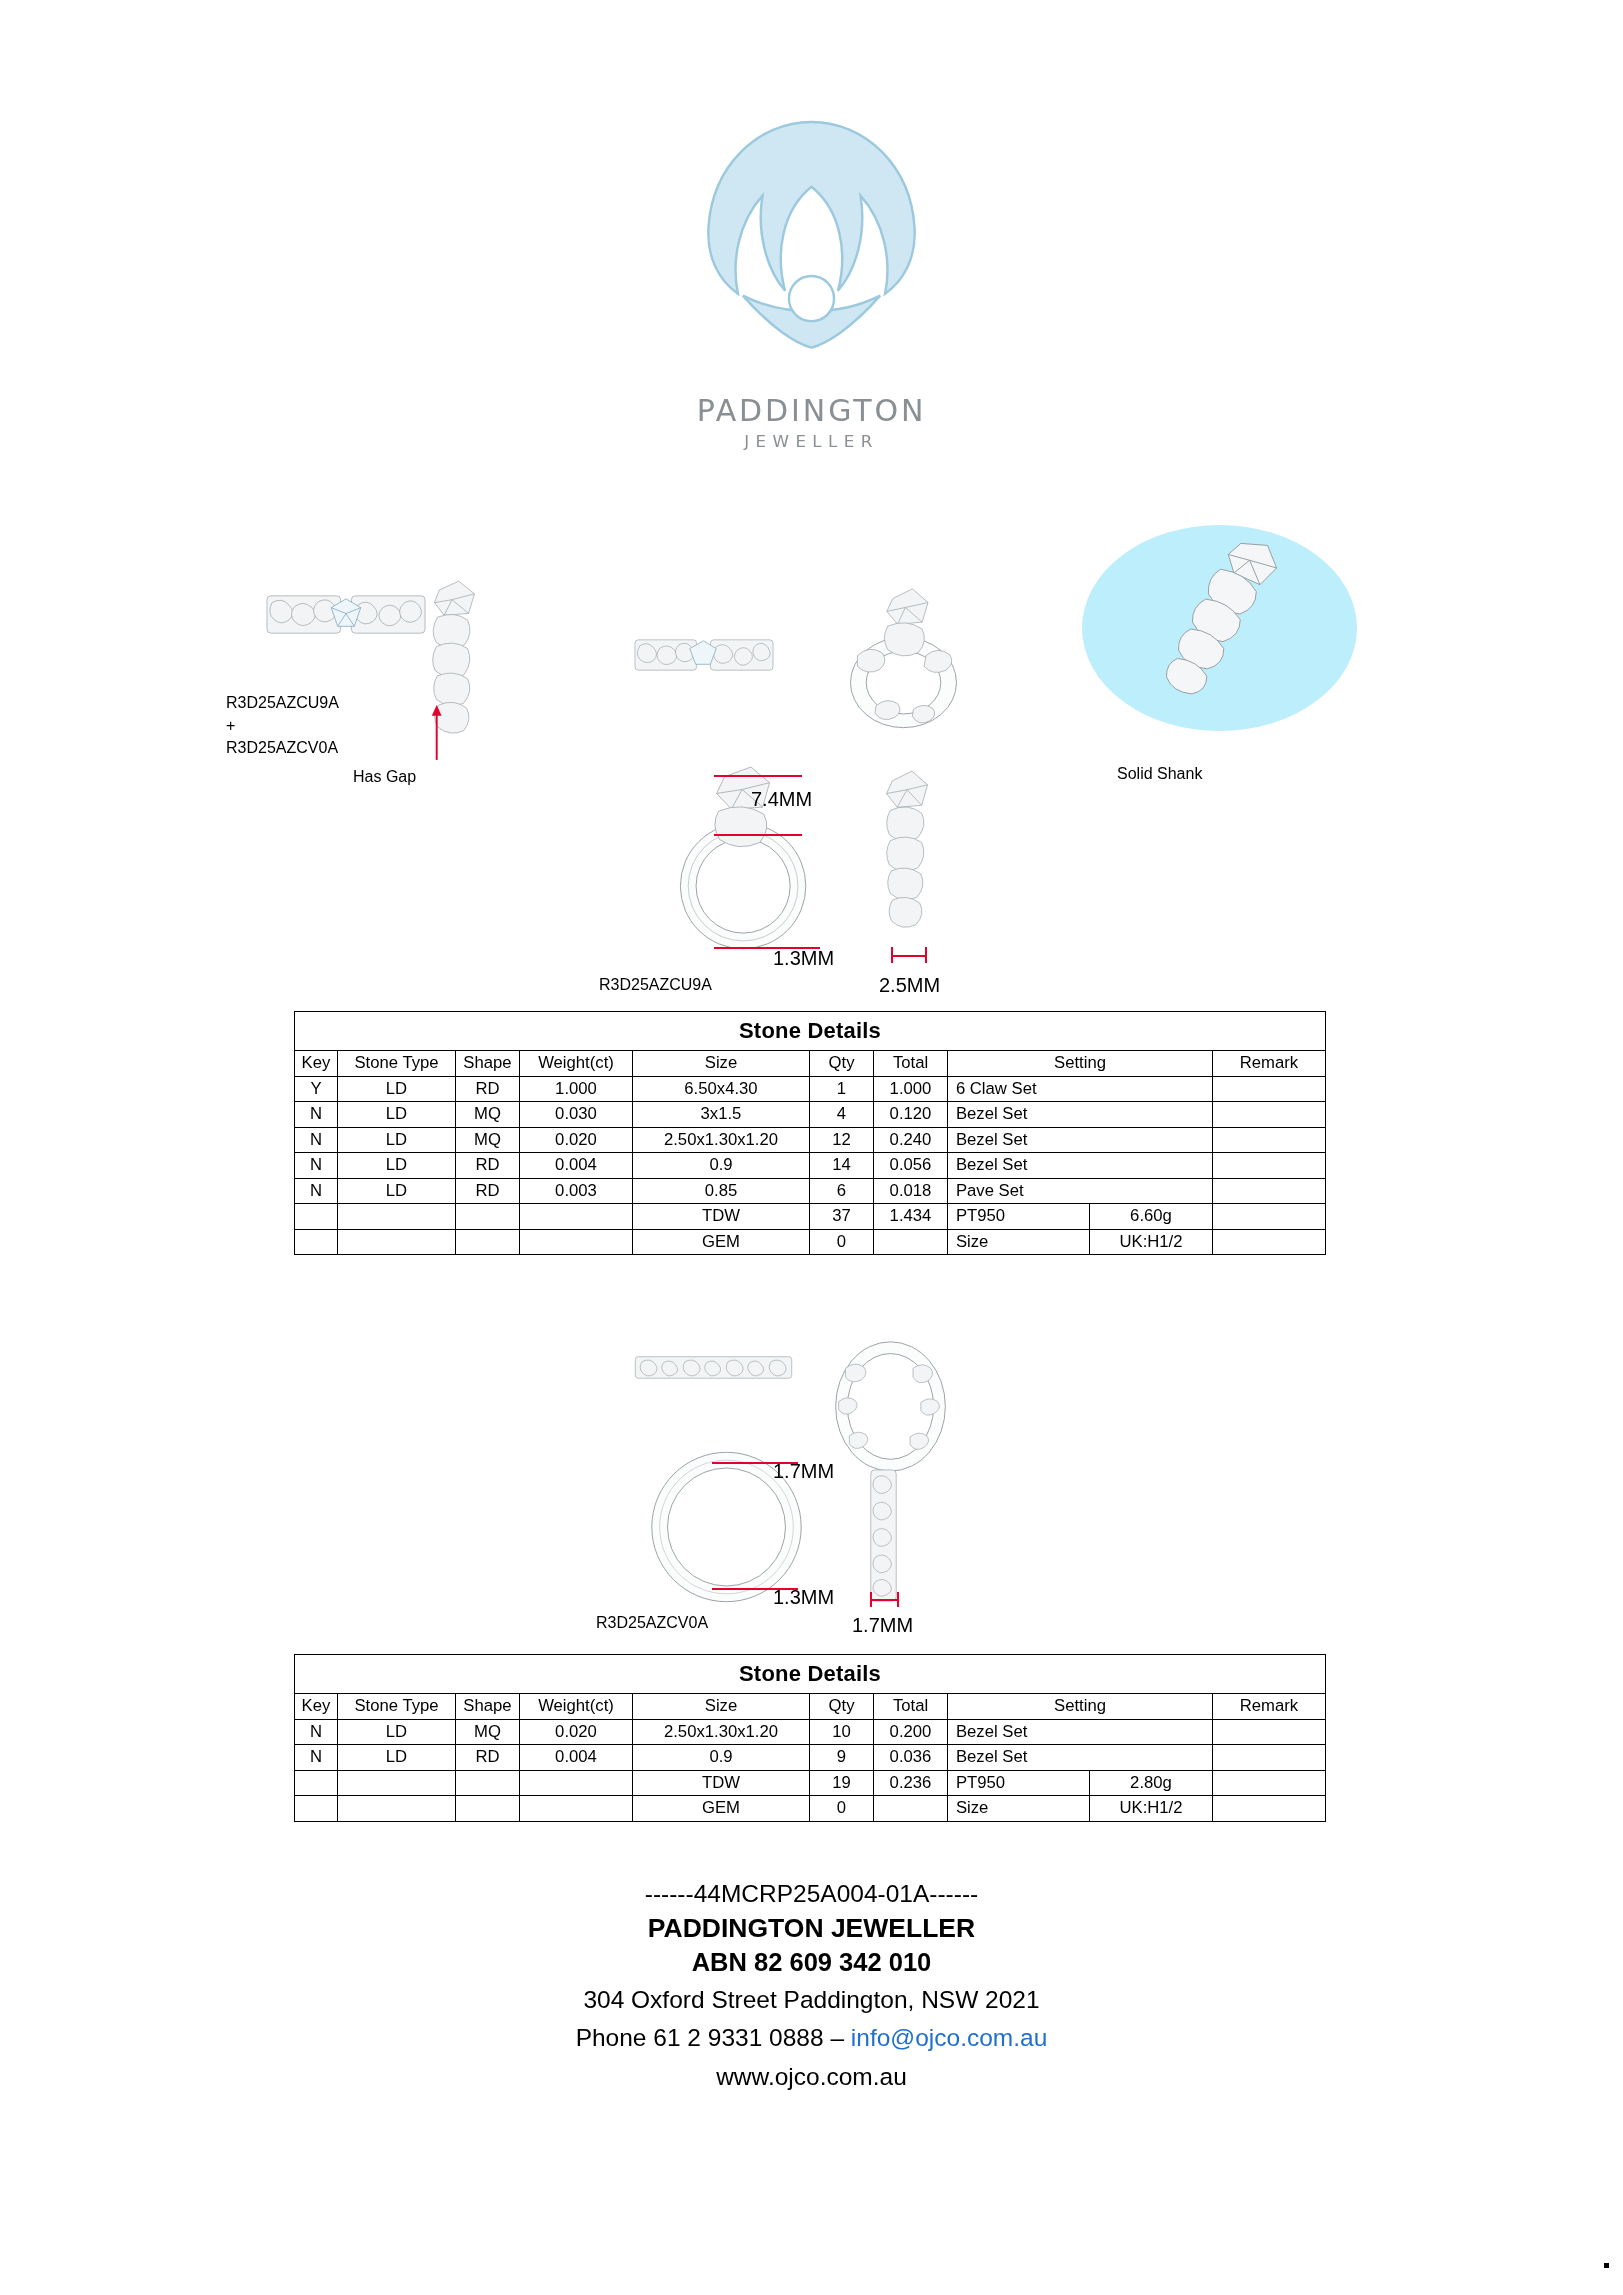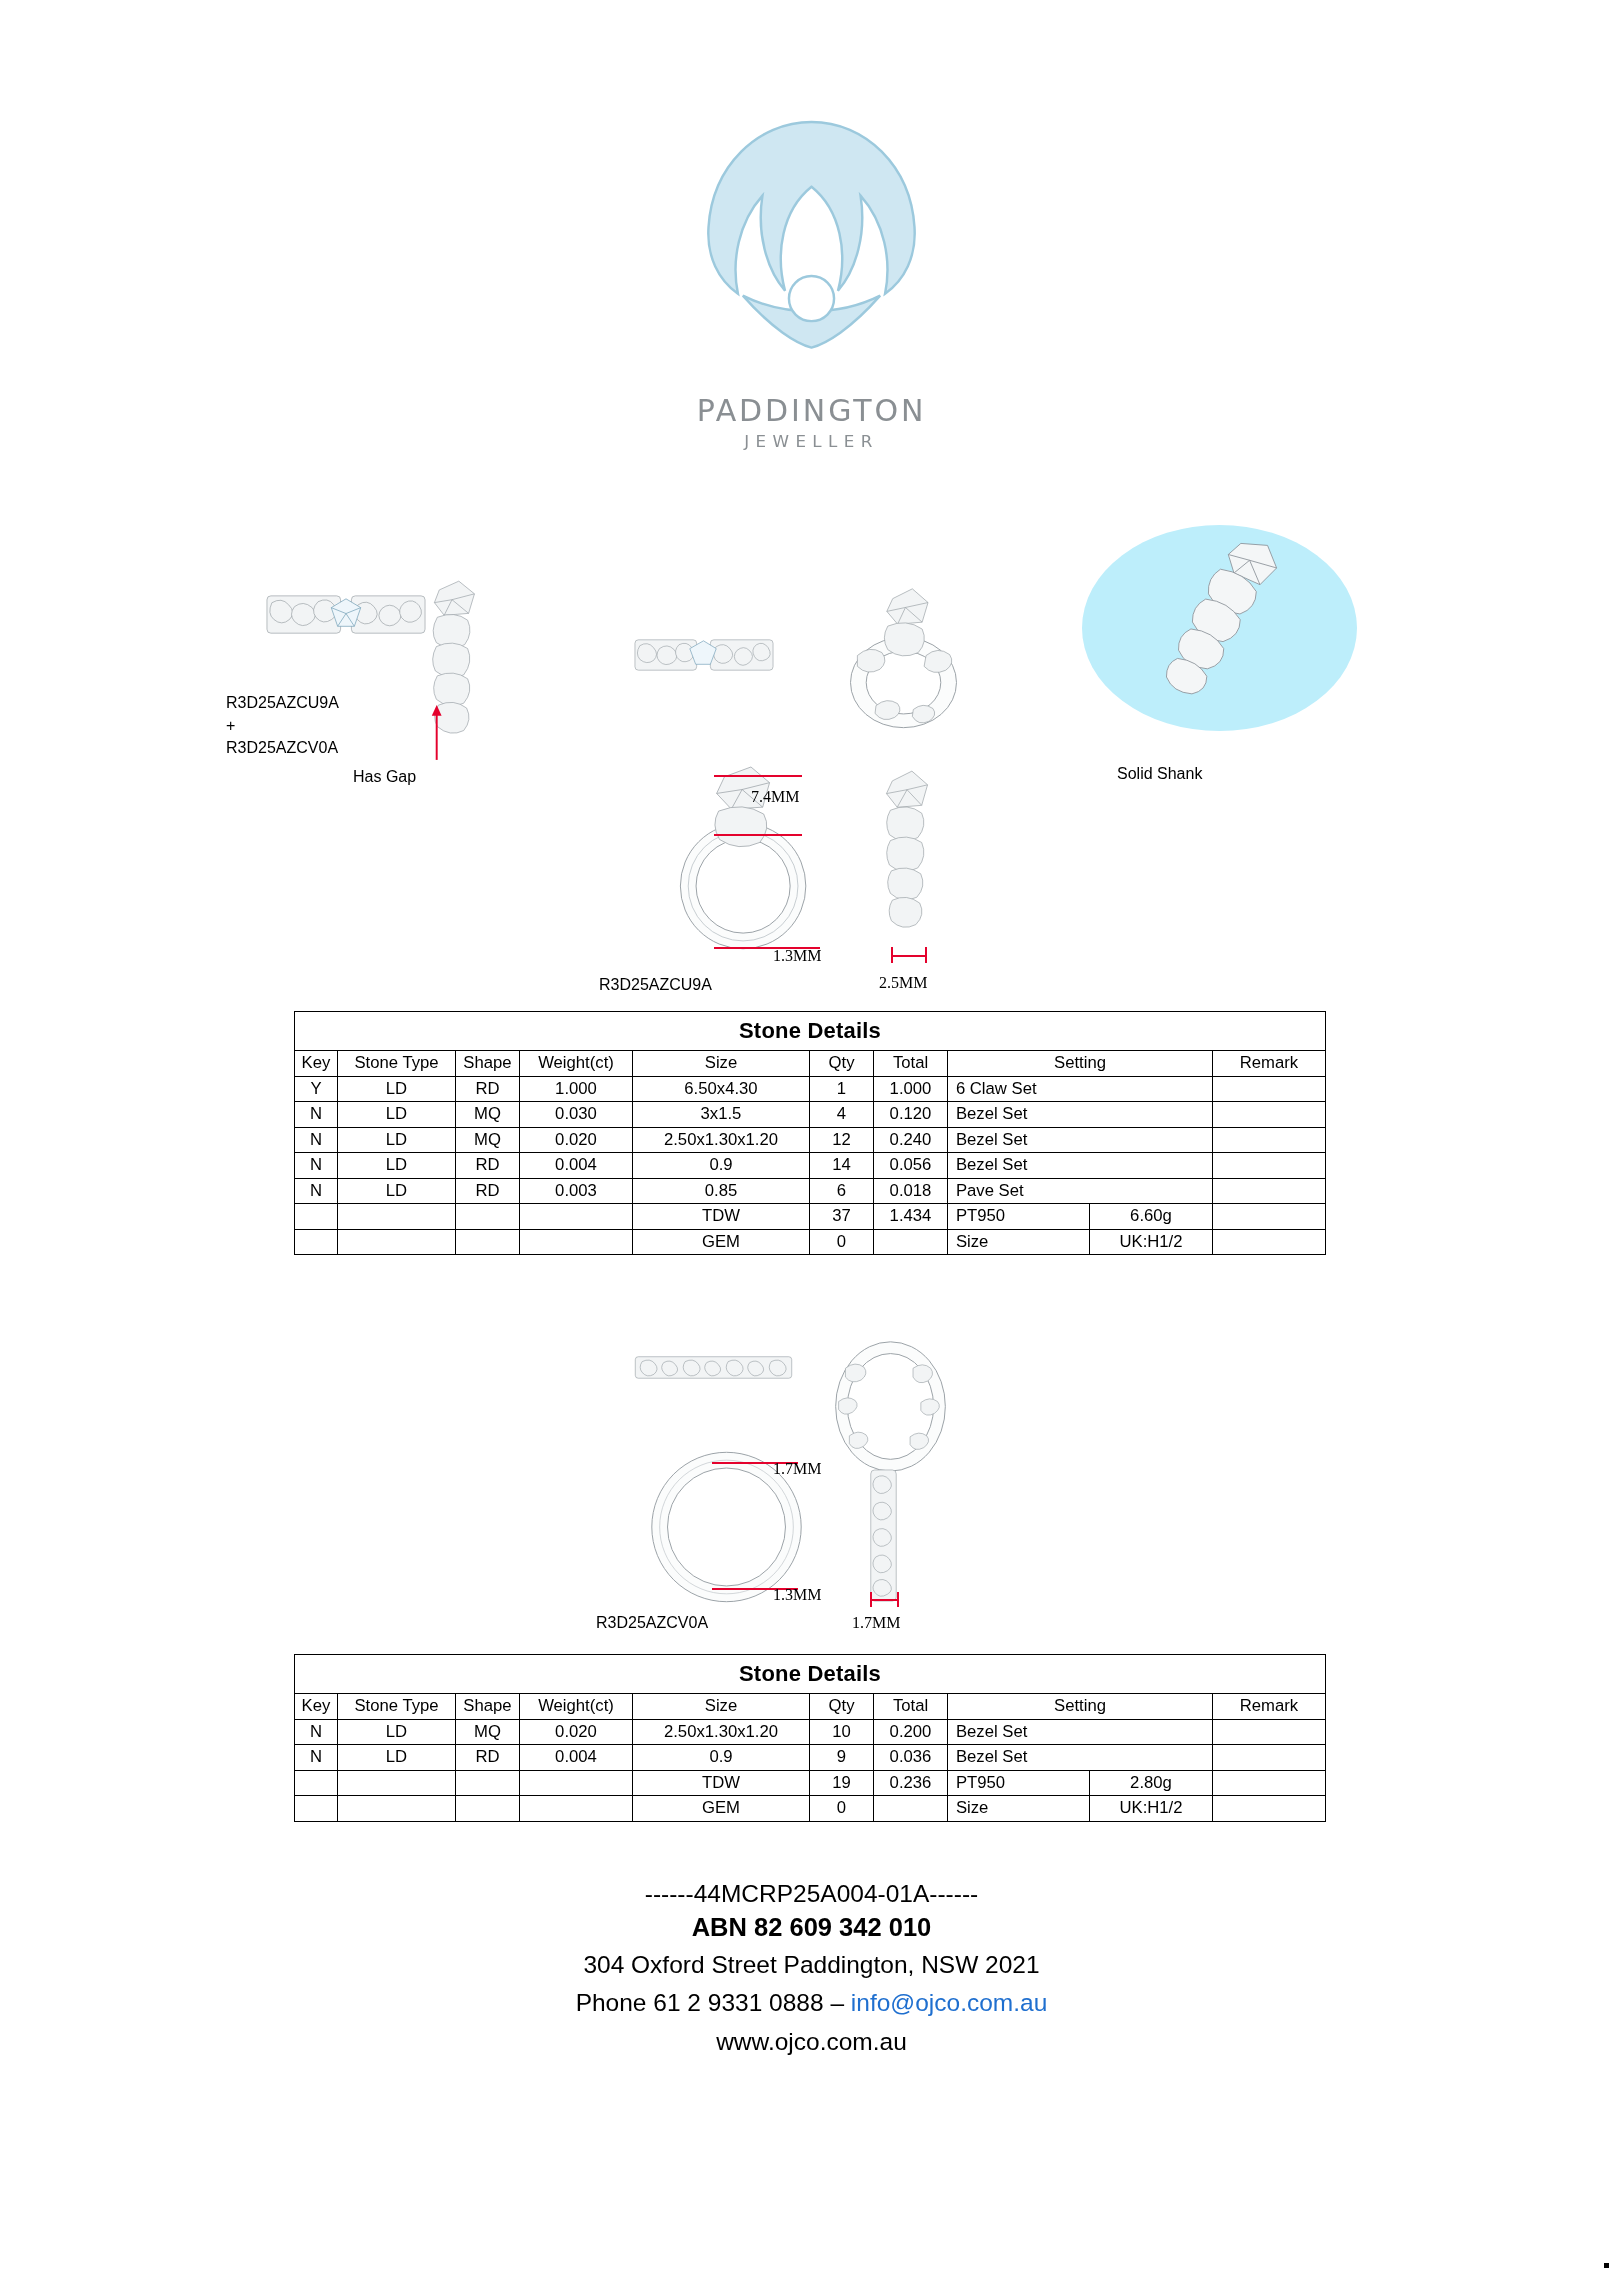--- a/index.html
+++ b/index.html
@@ -43,23 +43,22 @@
   
   .render { position: absolute; }
   .caption {
     position: absolute;
     font-size: 16px;
     line-height: 1.42;
     white-space: pre-line;
   }
   .dim-label {
     position: absolute;
-    font-size: 16px;
+    font-size: 20px;
     white-space: nowrap;
-    font-family: Liberation Serif, serif;
   }
   .red-line {
     position: absolute;
     background: #e4022d;
     height: 1.5px;
   }
   .red-v {
     position: absolute;
     background: #e4022d;
     width: 1.5px;
@@ -534,20 +533,21 @@
         <td class="left">Size</td>
         <td>UK:H1/2</td>
         <td></td>
       </tr>
     </tbody>
       </table>
   </div>
 
   <div class="footer" style="top:1880px;">
     <div class="dashes">------44MCRP25A004-01A------</div>
+    <div class="company">PADDINGTON JEWELLER</div>
     <div class="abn">ABN 82 609 342 010</div>
     <div class="addr">304 Oxford Street Paddington, NSW 2021</div>
     <div class="phone">
       <span>Phone 61 2 9331 0888 – </span><a href="#">info@ojco.com.au</a>
     </div>
     <div class="web">www.ojco.com.au</div>
   </div>
 
   <div class="dot-bl"></div>
 </div>

